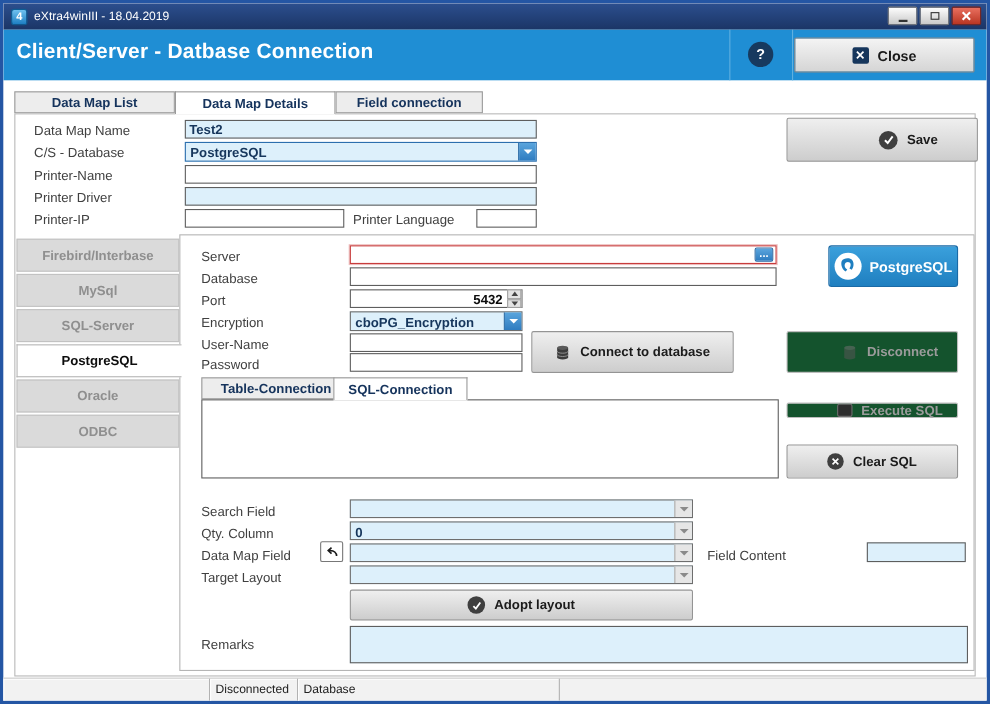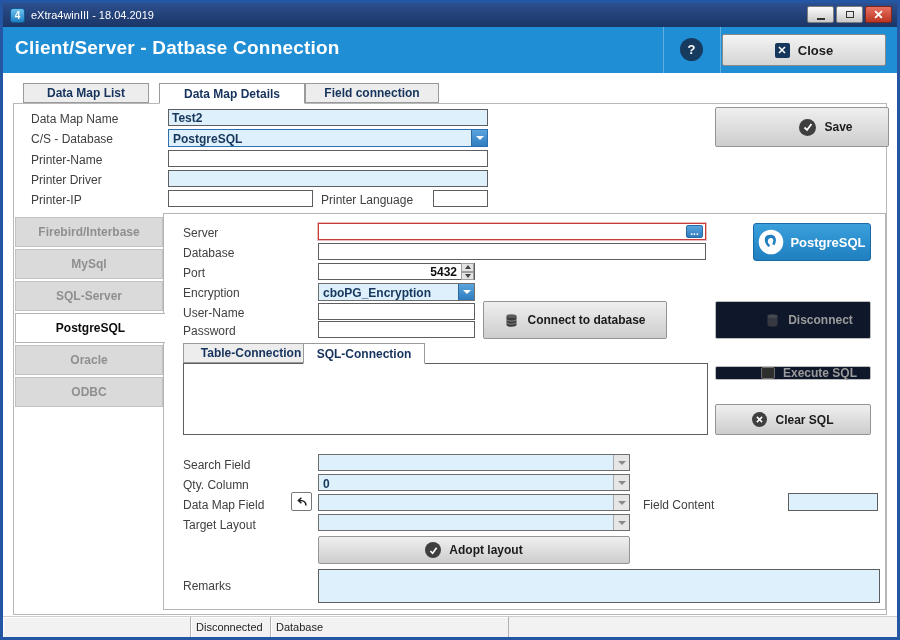--- a/index.html
+++ b/index.html
@@ -60,21 +60,21 @@
     display:flex; align-items:stretch; }
   .combo .val { flex:1; padding:2px 0 0 4px; font-weight:bold; font-size:12px; color:#16365c; overflow:hidden; white-space:nowrap; }
   .combo .drop { width:16px; display:flex; align-items:center; justify-content:center; }
   .drop.bluebtn { background:linear-gradient(180deg,#5aa5dd,#2f7cc0); border-left:1px solid #2a6aa5; }
   .drop.graybtn { background:#e6e6e6; border-left:1px solid #ababab; }
   .tri-w { width:0; height:0; border-left:4px solid transparent; border-right:4px solid transparent; border-top:4px solid #fff; }
   .tri-g { width:0; height:0; border-left:4px solid transparent; border-right:4px solid transparent; border-top:4px solid #8a8a8a; }
   .btn3d { position:absolute; background:linear-gradient(180deg,#efefef,#cdcdcd); border:1px solid #949494;
     border-radius:2px; display:flex; align-items:center; justify-content:center; gap:8px;
     font-weight:bold; font-size:12px; color:#1b1b1b; }
-  .btn3d.disabled { background:#0f172a; color:#9b9b9b; border-color:#bdbdbd;padding-left:32px; }
+  .btn3d.disabled { background:#14532d; color:#9b9b9b; border-color:#bdbdbd;padding-left:32px; }
   .btn3d.disabled svg { opacity:.55; }
   .circle-ic { width:17px; height:17px; border-radius:50%; background:#3f3f3f;
     display:flex; align-items:center; justify-content:center; }
 
   
   .dbtab { position:absolute; left:12px; width:148px; height:30px; background:#dadada; border:1px solid #c2c2c2;
     display:flex; align-items:center; justify-content:center; font-weight:bold; font-size:12px; color:#8f8f8f; }
   .dbtab.active { background:#fff; color:#0d0d0d; width:150px; z-index:4; border-color:#b5b5b5; border-right:none; }
   .dbpanel { left:160px; right:11px; top:210px; bottom:27px; border:1px solid #b5b5b5; background:#fff; }
 
@@ -140,21 +140,21 @@
   <div class="hdr-close">
     <span class="sq-dark">
       <svg width="8" height="8" viewBox="0 0 8 8">
           <path d="M1 1 L7 7 M7 1 L1 7" stroke="#fff" stroke-width="1.6"></path>
         </svg>
     </span>
     <span>Close</span>
   </div>
 </div>
 
-<div class="mtab" style="left:20px;width:126px;">
+<div class="mtab" style="left:10px;width:146px;">
   <span>Data Map List</span>
 </div>
 <div class="mtab active" style="left:156px;width:146px;">
   <span>Data Map Details</span>
 </div>
 <div class="mtab" style="left:302px;width:134px;">
   <span>Field connection</span>
 </div>
 <div class="tabpage abs"></div>
 

